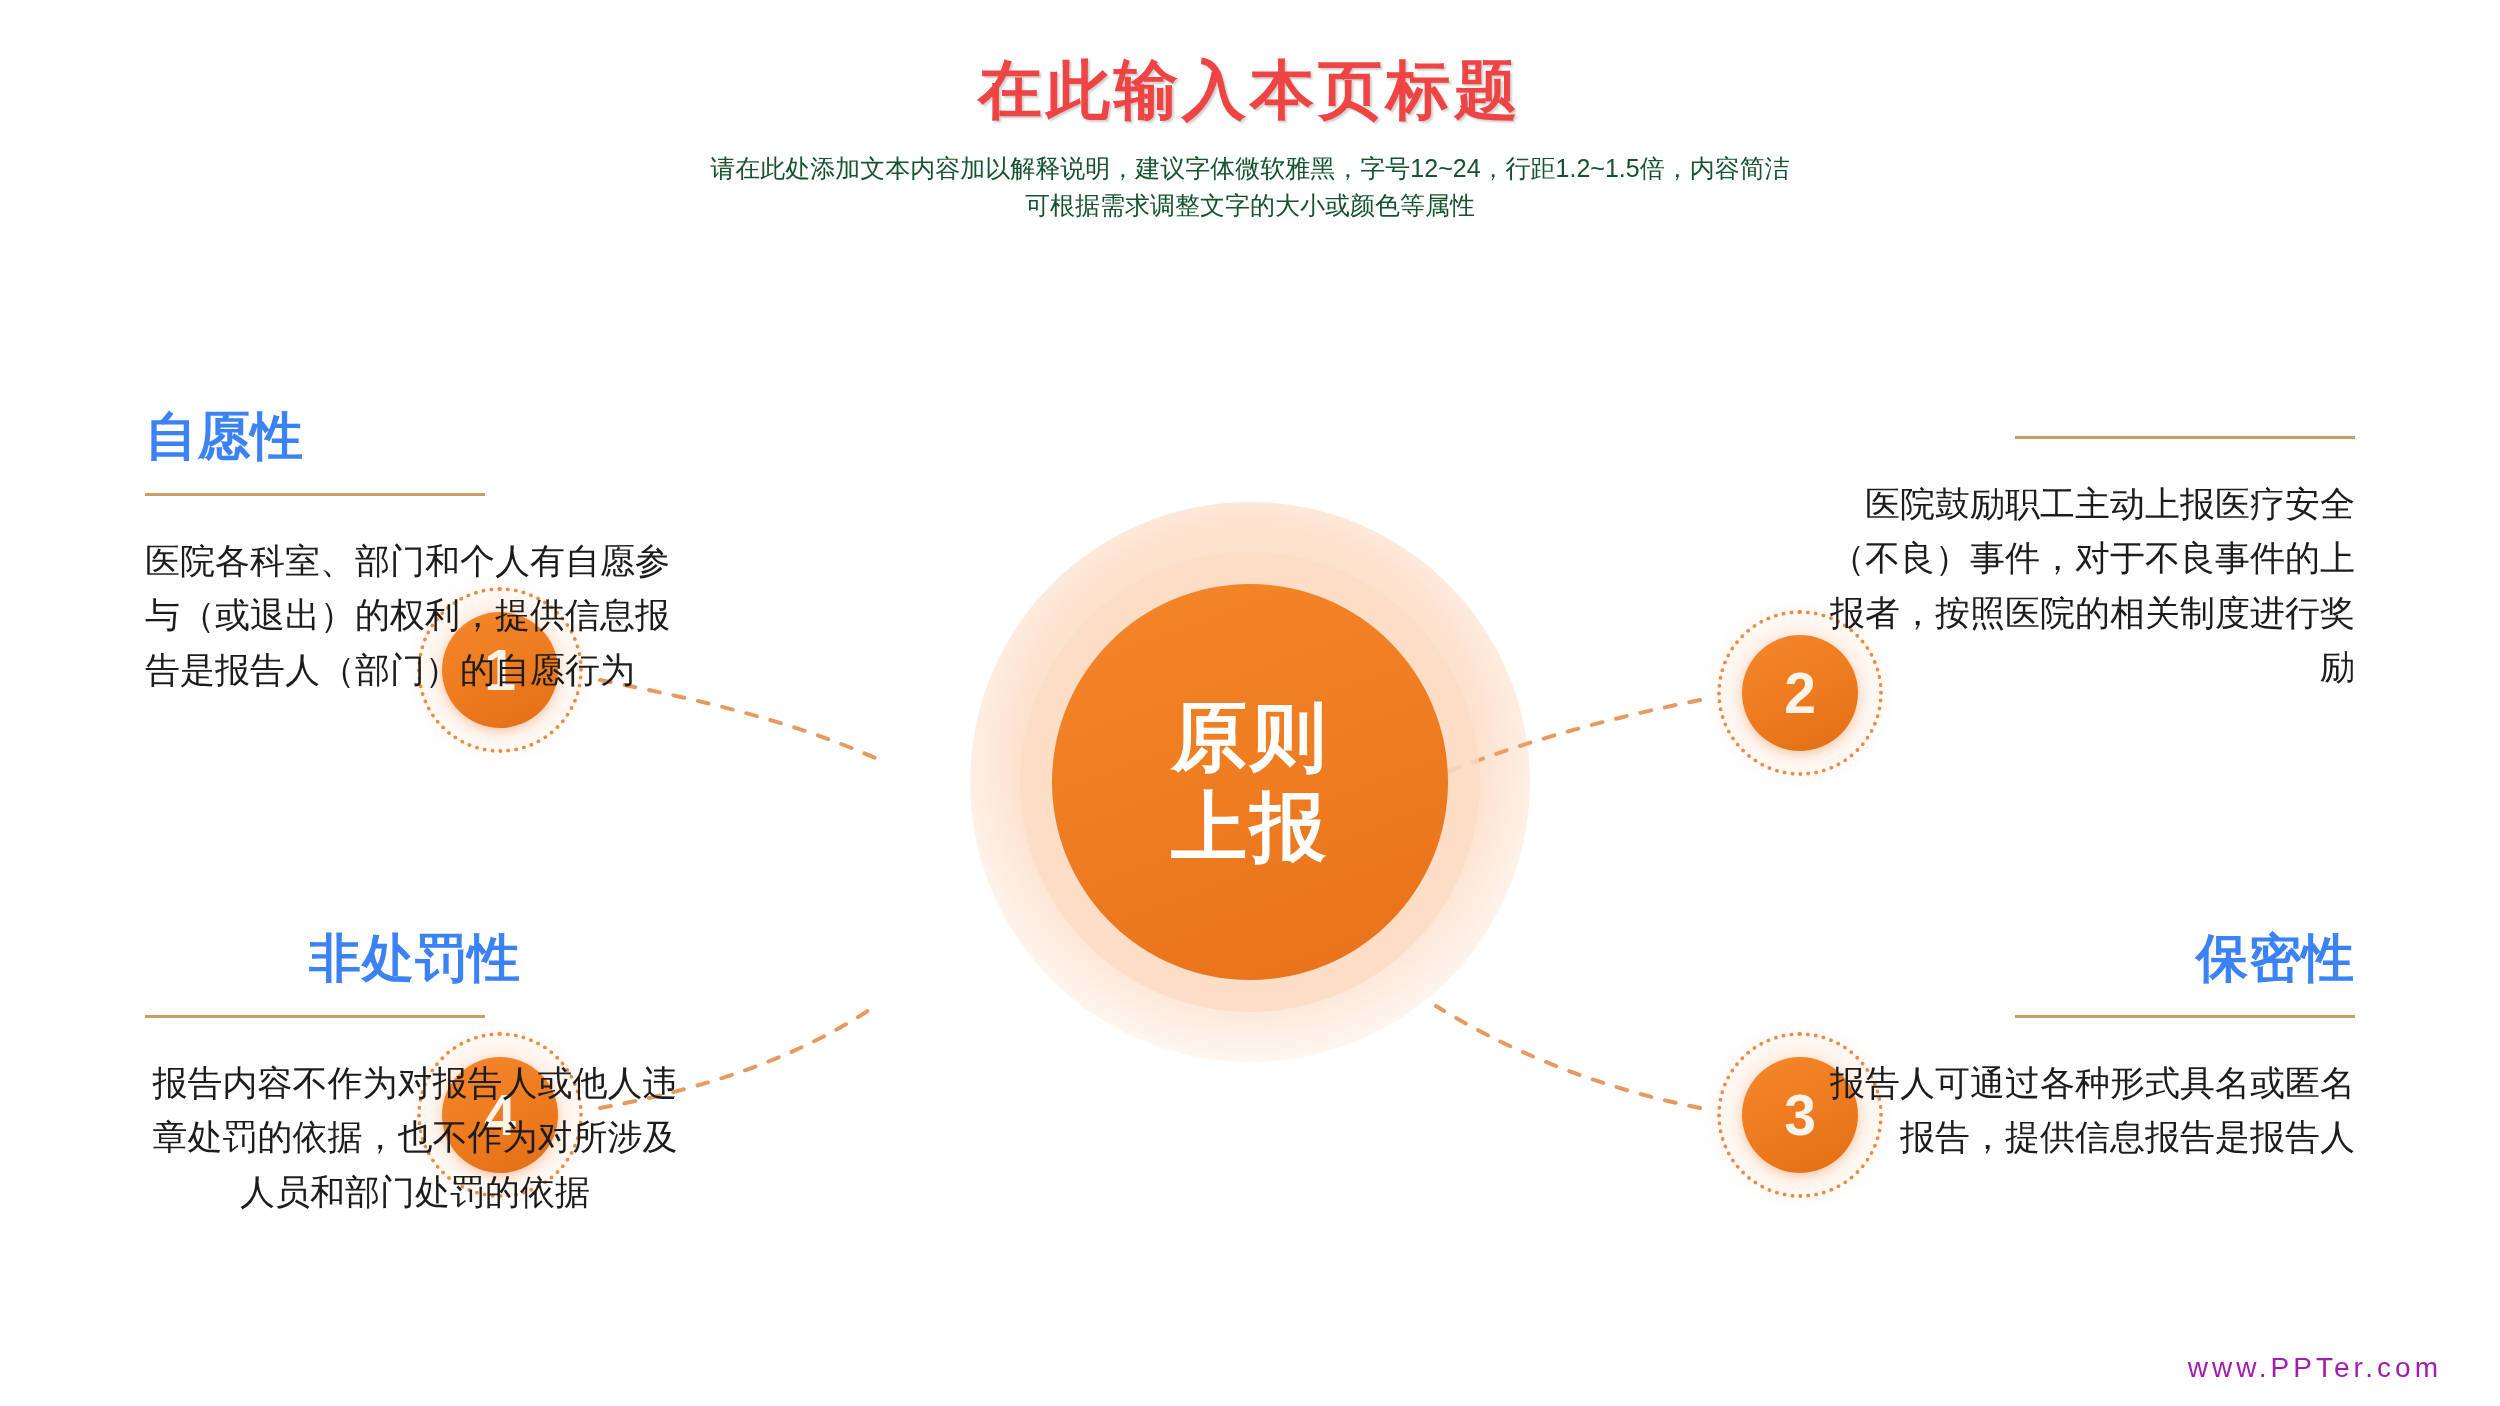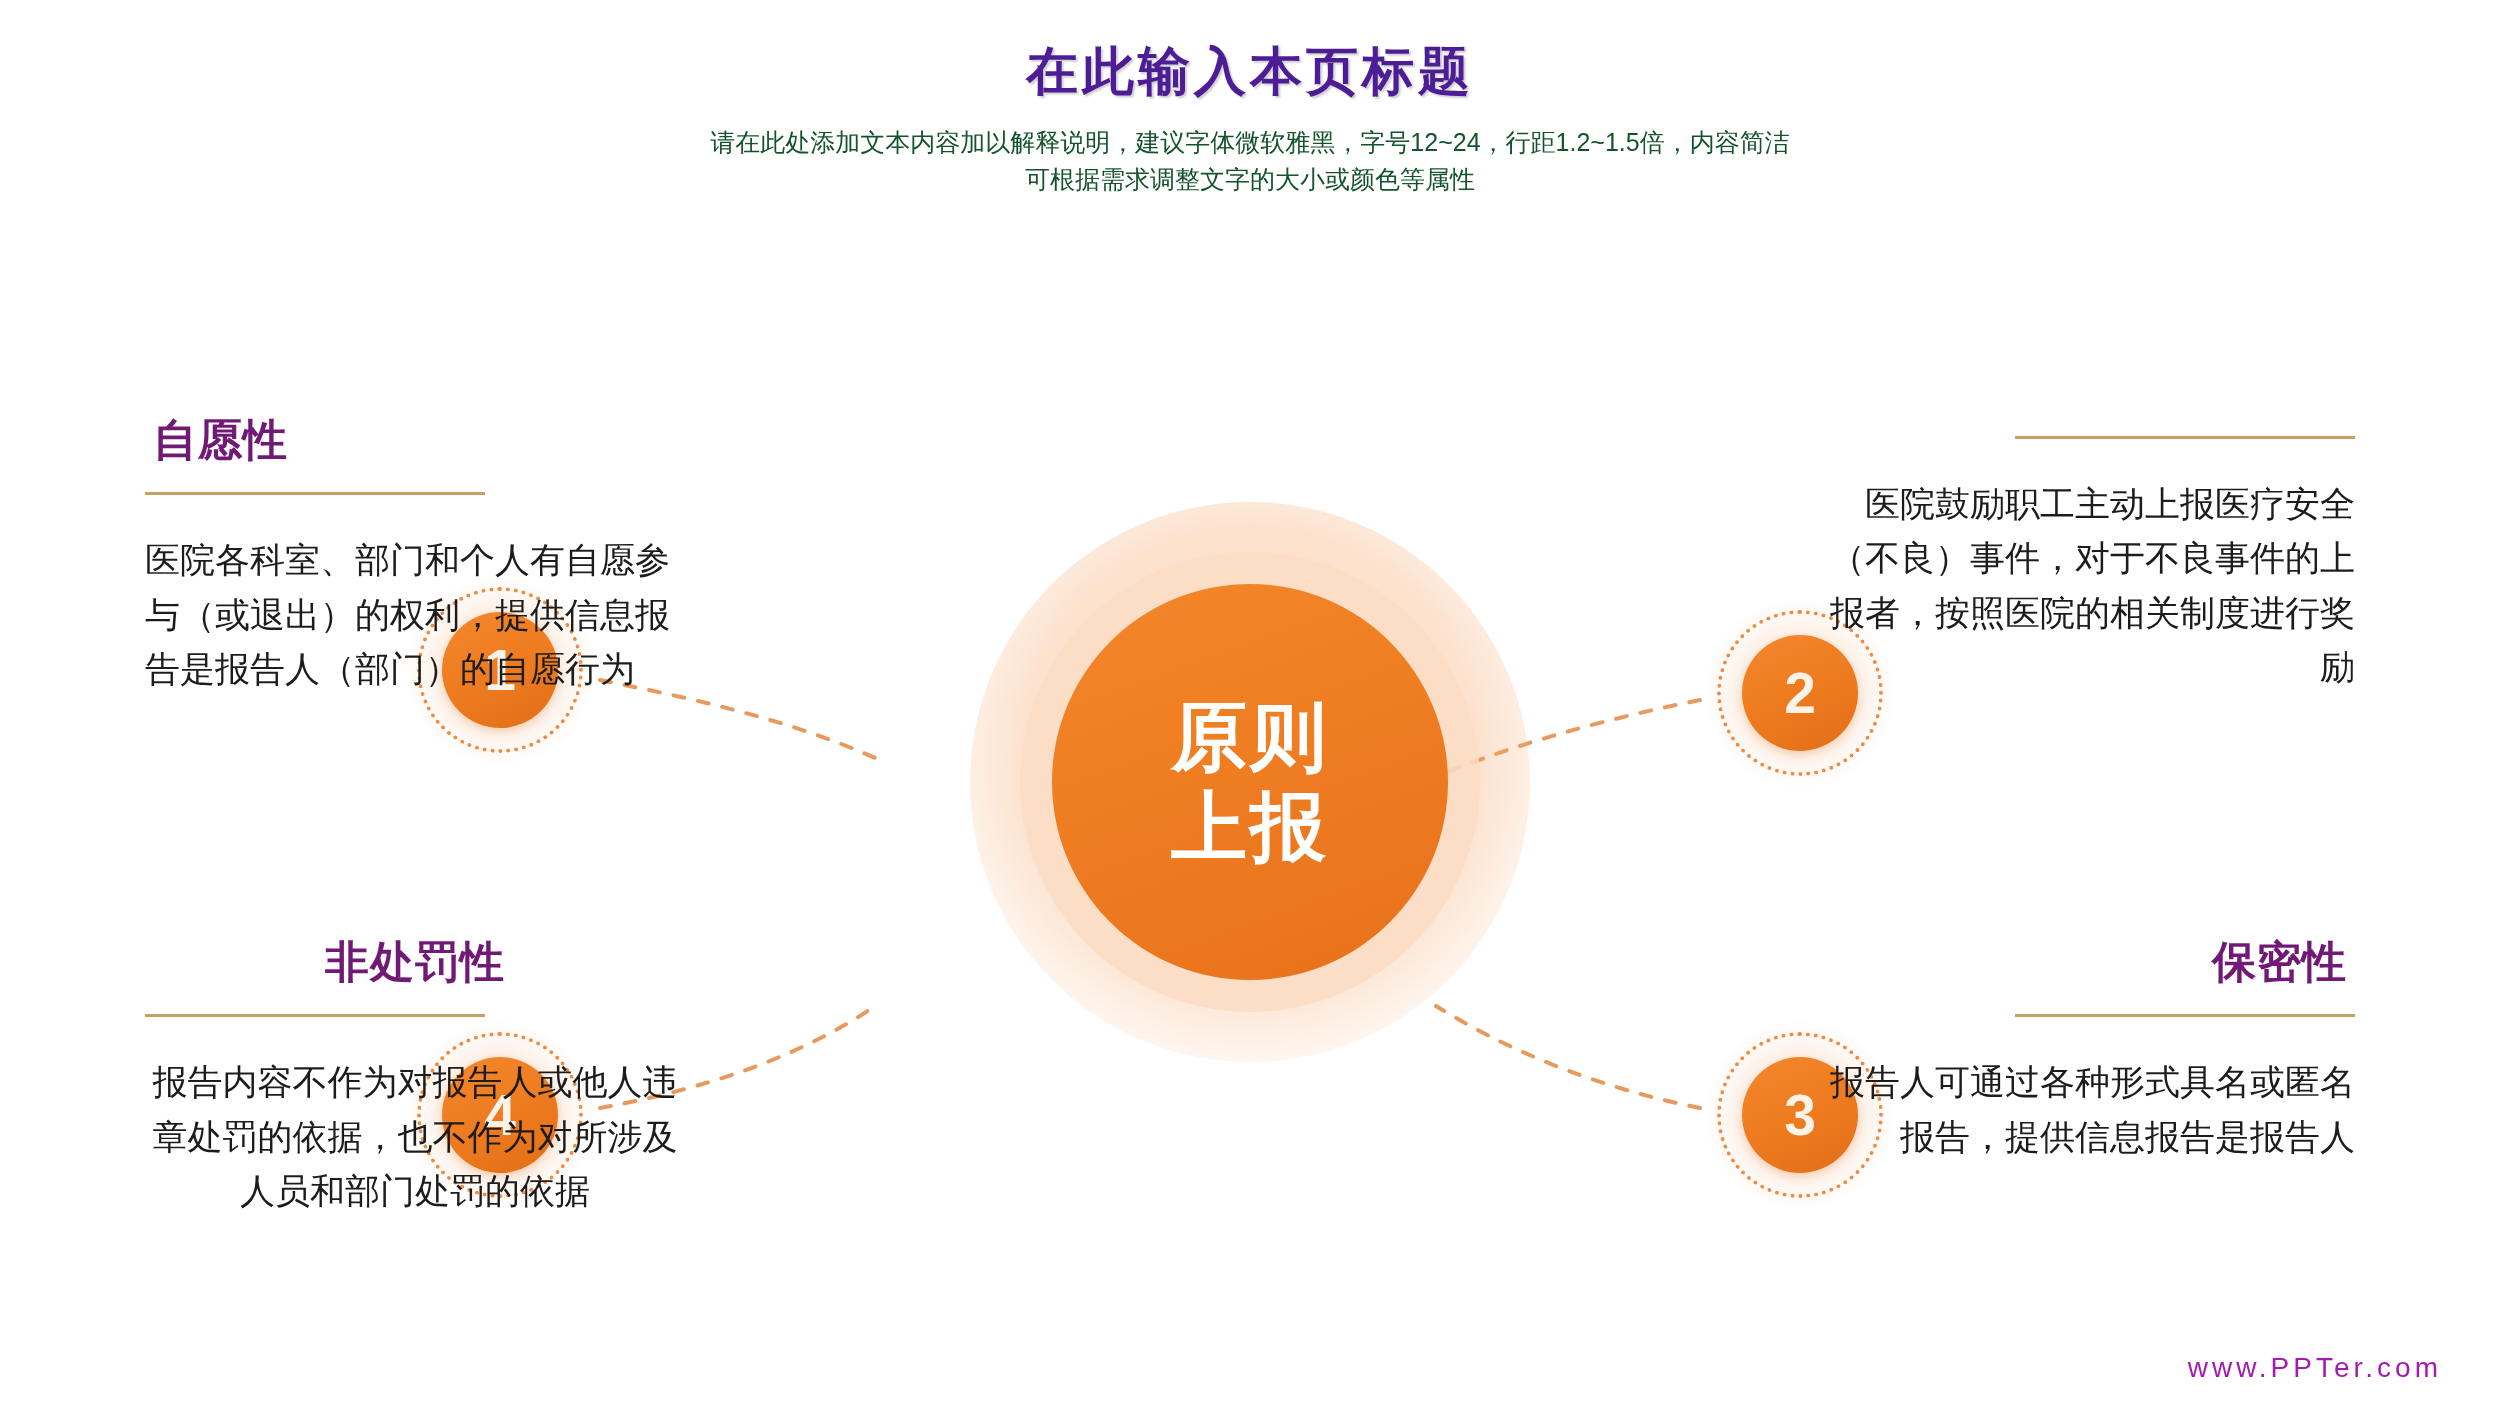--- a/index.html
+++ b/index.html
@@ -19,27 +19,27 @@
   
   .header {
     position: absolute;
     top: 0;
     left: 0;
     width: 2500px;
     text-align: center;
     padding-top: 38px;
   }
   .page-title {
-    font-size: 52px;
+    font-size: 64px;
     font-weight: bold;
-    color: #4c1d95;
+    color: #ef4444;
     letter-spacing: 4px;
     line-height: 1.15;
     text-shadow: 2px 2px 2px rgba(150,150,150,0.45);
-    margin: 4px;
+    margin: 16px;
   }
   .page-subtitle {
     margin: 22px 0 0 0;
     font-size: 25px;
     color: #14532d;
     line-height: 1.5;
     font-weight: normal;
   }
   .page-subtitle .sub-line { display: block; }
 
@@ -165,25 +165,25 @@
   #badge-2 { left: 1800px; top: 693px; }
   #badge-3 { left: 1800px; top: 1115px; }
   #badge-4 { left: 500px; top: 1115px; }
 
   
   .block {
     position: absolute;
     width: 540px;
   }
   .block-heading {
-    font-size: 44px;
+    font-size: 52px;
     font-weight: bold;
-    color: #701a75;
+    color: #3b82f6;
     line-height: 1.1;
-    margin: 8px;
+    margin: 0;
     letter-spacing: 1px;
   }
   .block-rule {
     height: 3px;
     background: #c8a064;
     margin: 28px 0 0 0;
     width: 340px;
   }
   .block-body {
     margin: 38px 0 0 0;

